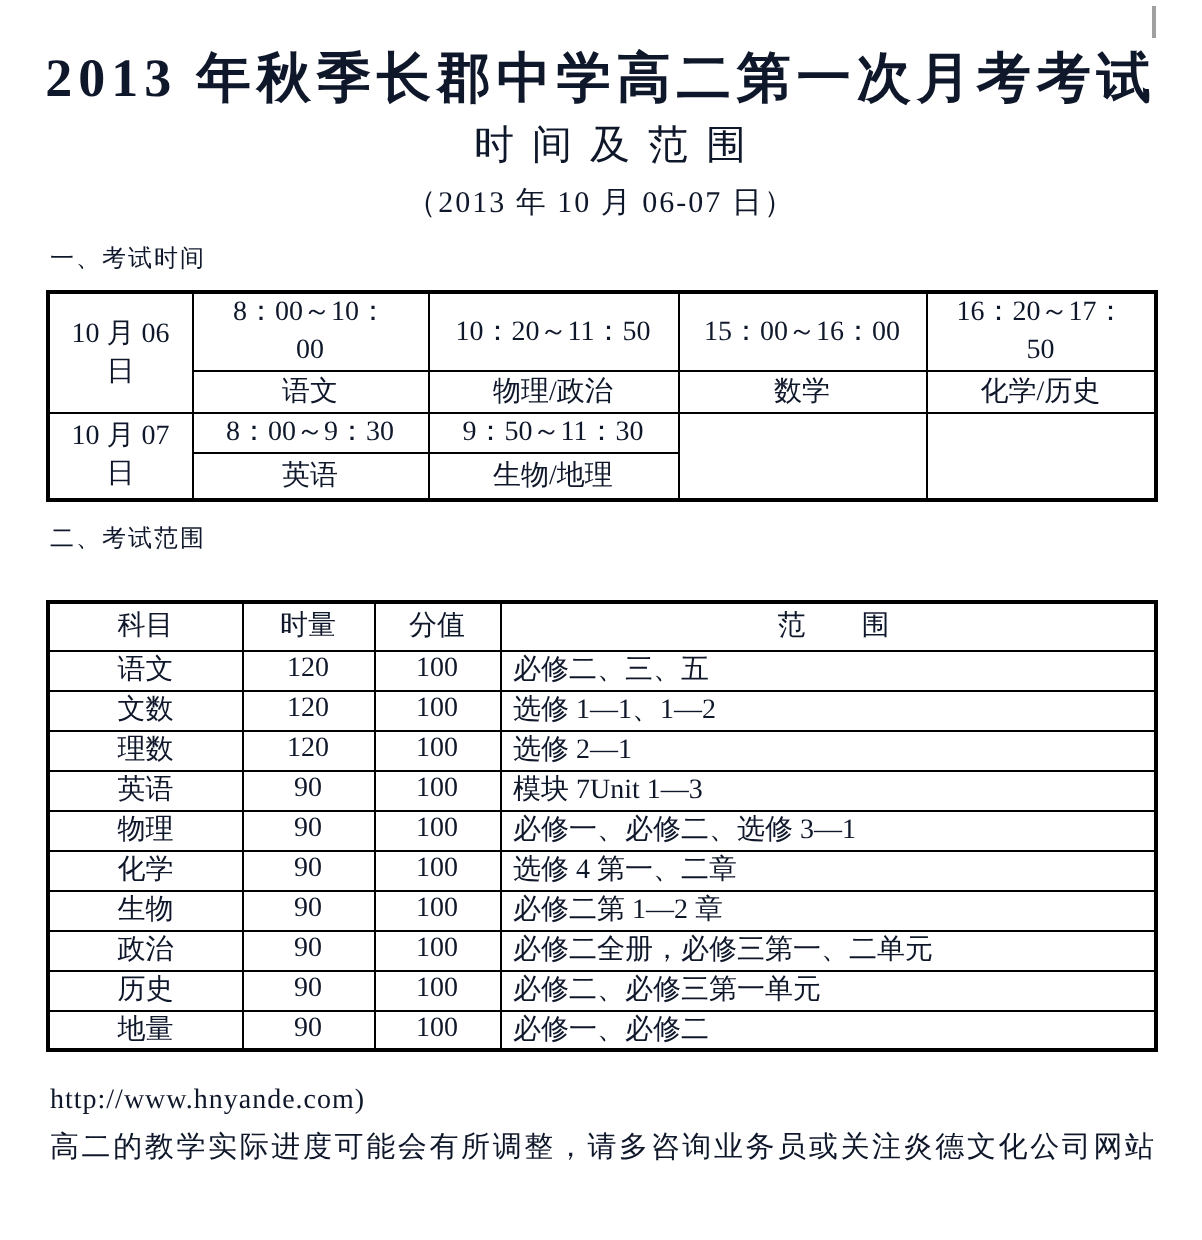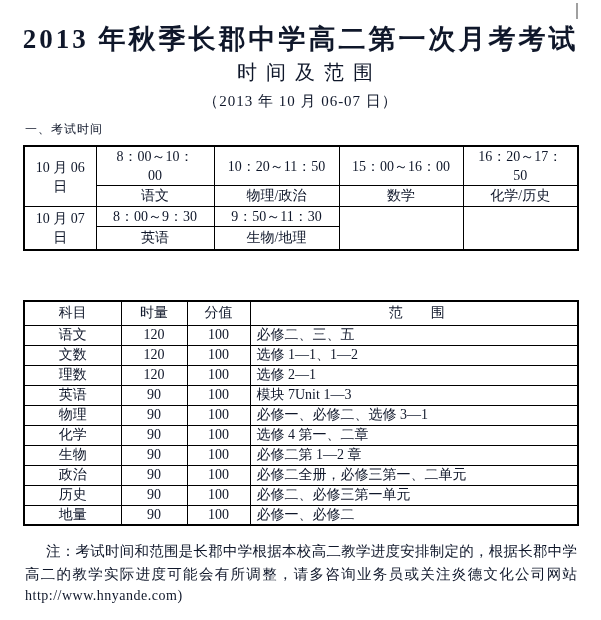--- a/index.html
+++ b/index.html
@@ -143,20 +143,21 @@
         <td rowspan="2"></td>
         <td rowspan="2"></td>
       </tr>
       <tr class="r-subj2">
         <td>英语</td>
         <td>生物/地理</td>
       </tr>
     </tbody>
   </table>
 
+  <div class="sec-heading h2">二、考试范围</div>
 
   <table class="t2">
     <colgroup>
       <col style="width:97px">
         <col style="width:66px">
         <col style="width:63px">
         <col style="width:328px">
     </colgroup>
     <tbody>
       <tr class="head">
@@ -222,18 +223,17 @@
       <tr class="data">
         <td>地量</td>
         <td>90</td>
         <td>100</td>
         <td class="scope">必修一、必修二</td>
       </tr>
     </tbody>
   </table>
 
   <div class="note">
-    <div class="note-line jl">注：考试时间和范围是长郡中学根据本校高二教学进度安排制定的，根据长郡中学</div>
+    <div class="note-line url">http://www.hnyande.com)</div>
     <div class="note-line j">高二的教学实际进度可能会有所调整，请多咨询业务员或关注炎德文化公司网站</div>
-    <div class="note-line url">http://www.hnyande.com)</div>
   </div>
 
 </div>
 
 </body></html>

